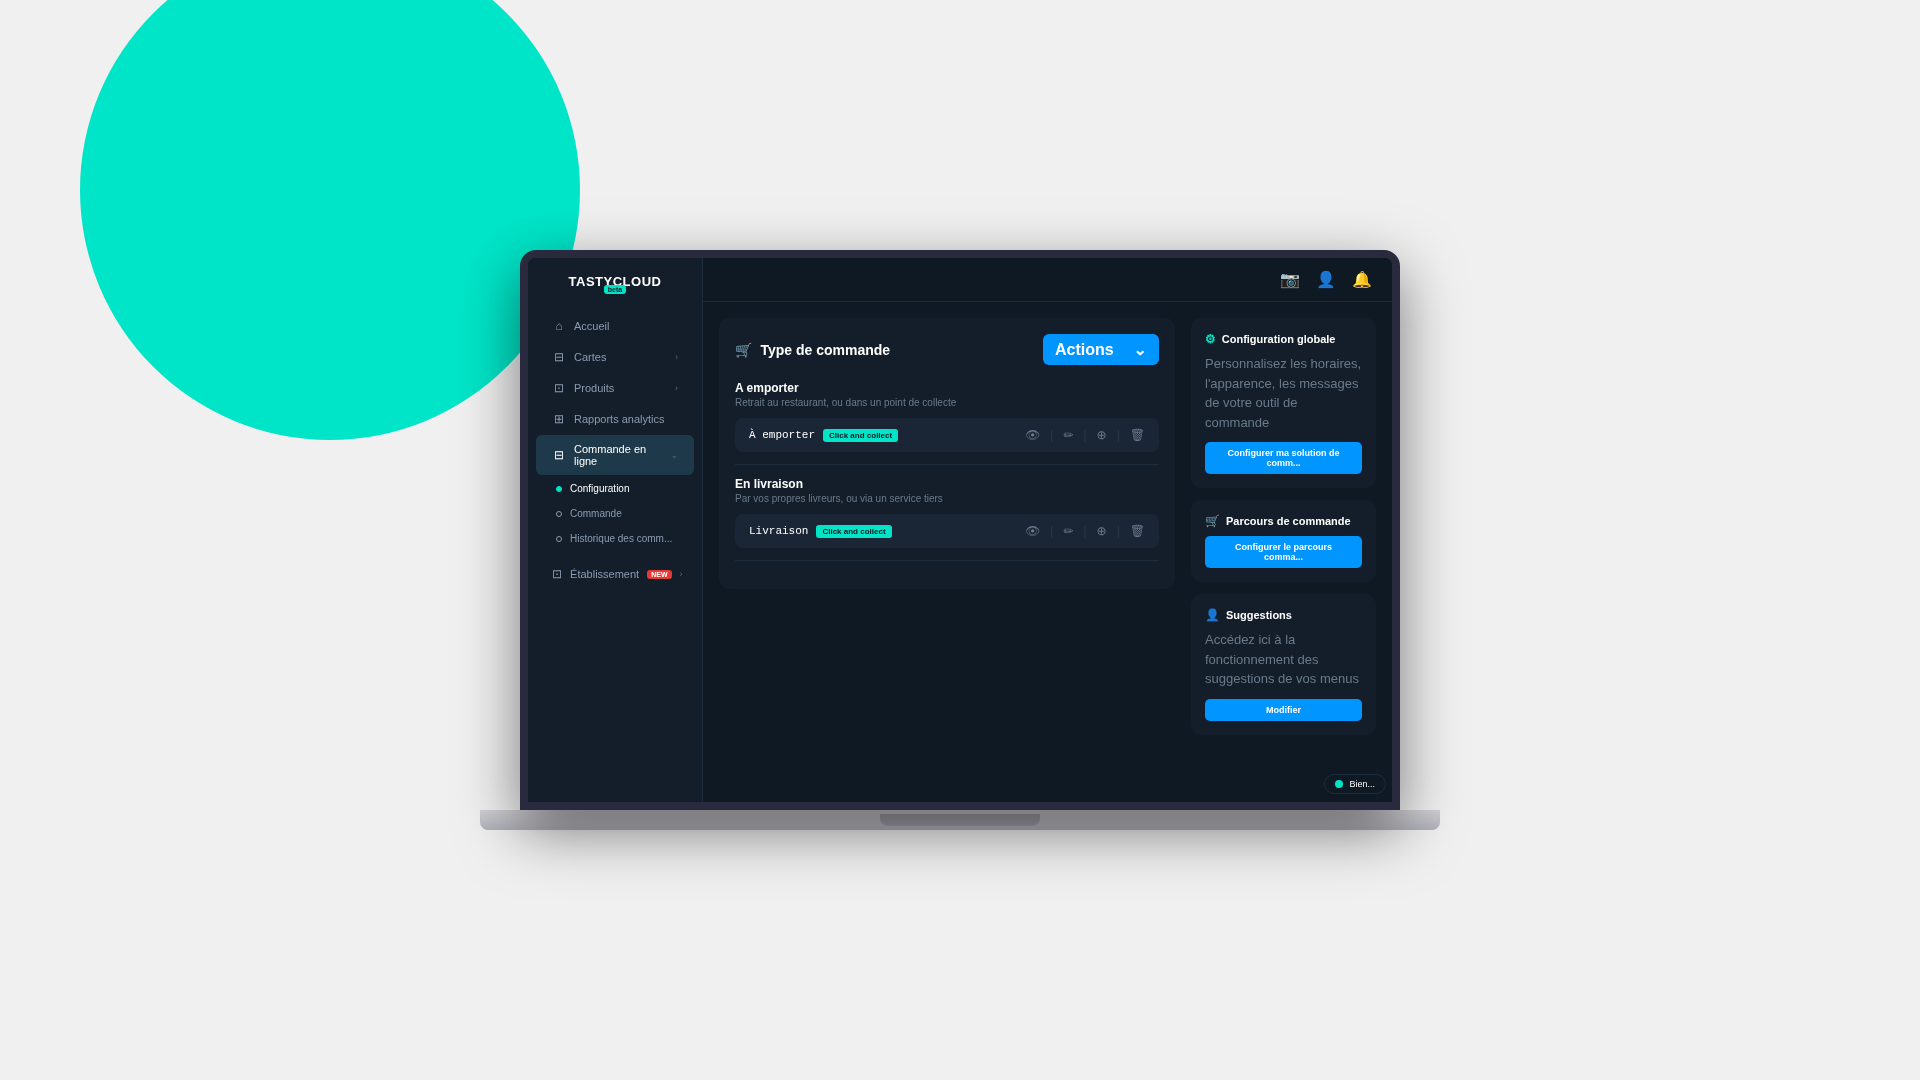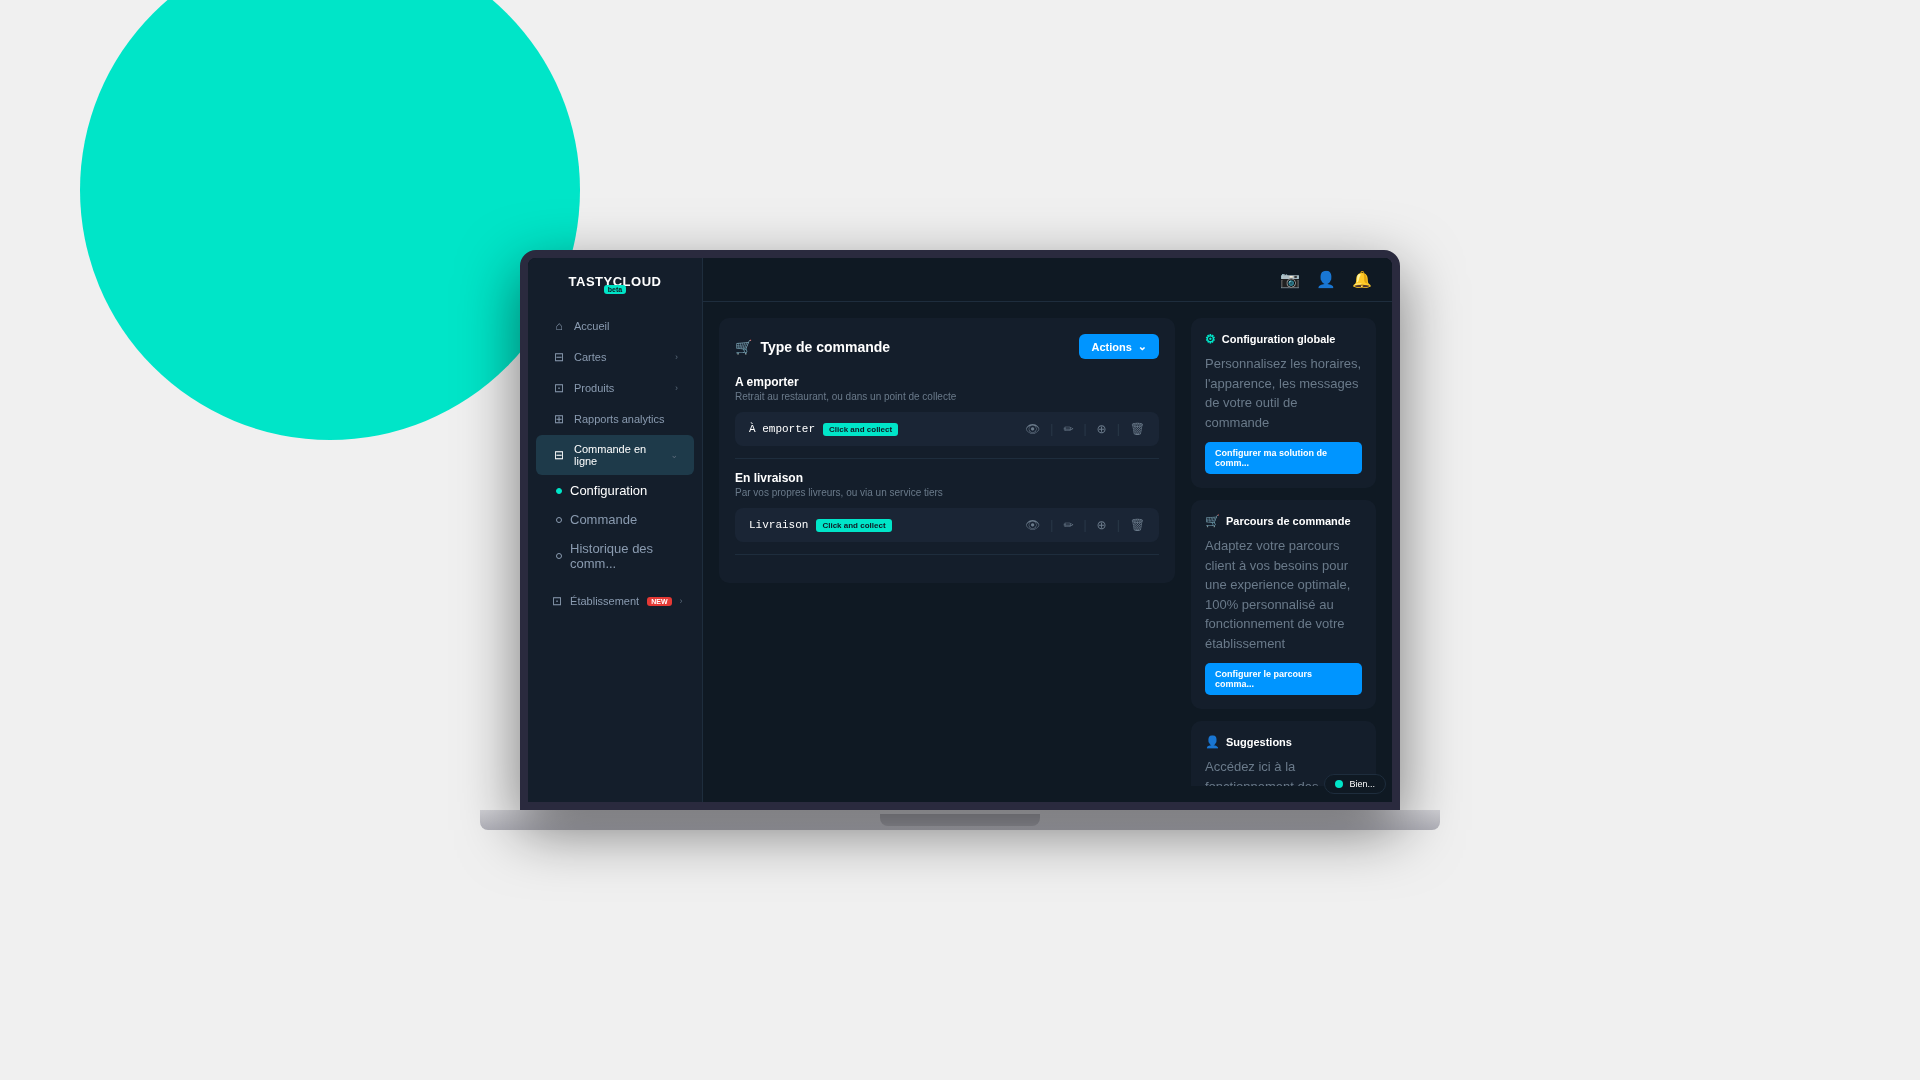--- a/index.html
+++ b/index.html
@@ -136,21 +136,21 @@
       border-radius: 3px;
     }
 
     
     .sub-nav-item {
       display: flex;
       align-items: center;
       gap: 8px;
       padding: 7px 16px 7px 28px;
       color: #8a9bb0;
-      font-size: 13px;
+      font-size: 10px;
       cursor: pointer;
     }
     .sub-nav-item.active { color: #ffffff; }
     .sub-nav-dot {
       width: 6px;
       height: 6px;
       border-radius: 50%;
       border: 1.5px solid currentColor;
       flex-shrink: 0;
     }
@@ -228,26 +228,26 @@
       font-size: 14px;
     }
 
     
     .actions-btn {
       background: #0095ff;
       color: white;
       border: none;
       border-radius: 6px;
       padding: 6px 12px;
-      font-size: 11px;
+      font-size: 16px;
       font-weight: 600;
       cursor: pointer;
       display: flex;
       align-items: center;
-      gap: 6px;
+      gap: 20px;
     }
 
     
     .section {
       margin-bottom: 12px;
     }
     .section-title {
       color: #ffffff;
       font-size: 12px;
       font-weight: 600;
@@ -352,21 +352,21 @@
     .widget-btn {
       background: #0095ff;
       color: white;
       border: none;
       border-radius: 5px;
       padding: 6px 10px;
       font-size: 9px;
       font-weight: 600;
       cursor: pointer;
       width: 100%;
-      text-align: left;
+      text-align: center;
     }
 
     
     .chat-bubble {
       position: absolute;
       bottom: 8px;
       right: 6px;
       background: #0f1923;
       border-radius: 20px;
       padding: 4px 10px;
@@ -531,21 +531,20 @@
               </div>
               <div class="widget-text">Personnalisez les horaires, l'apparence, les messages de votre outil de commande</div>
               <button class="widget-btn">Configurer ma solution de comm...</button>
             </div>
 
             <div class="widget">
               <div class="widget-title">
                 <span class="widget-title-icon">🛒</span>
                 <span>Parcours de commande</span>
               </div>
-              <div class="widget-text">Adaptez votre parcours client à vos besoins pour une experience optimale, 100% personnalisé au fonctionnement de votre établissement</div>
               <button class="widget-btn">Configurer le parcours comma...</button>
             </div>
 
             <div class="widget">
               <div class="widget-title">
                 <span class="widget-title-icon">👤</span>
                 <span>Suggestions</span>
               </div>
               <div class="widget-text">Accédez ici à la fonctionnement des suggestions de vos menus</div>
               <button class="widget-btn">Modifier</button>

